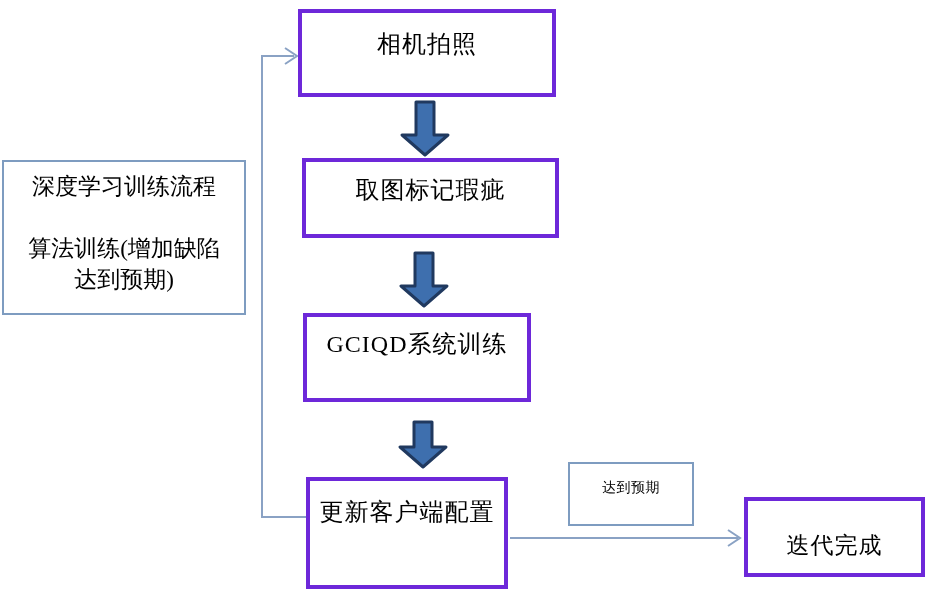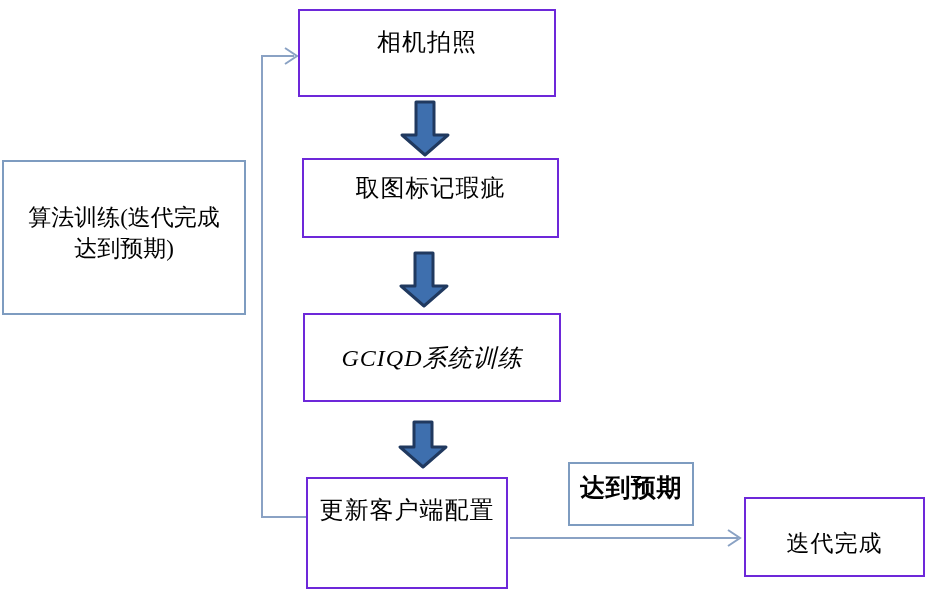--- a/index.html
+++ b/index.html
@@ -23,36 +23,36 @@
     width: 935px;
     height: 599px;
   }
   .node {
     position: absolute;
     box-sizing: border-box;
     background: #ffffff;
     text-align: center;
   }
   .thick {
-    border: 2px solid #6d28d9;
+    border: 4px solid #6d28d9;
   }
   .thin {
     border: 2px solid #7e9cc0;
   }
   .node-label {
     display: block;
     font-size: 24px;
     line-height: 31px;
     letter-spacing: 1px;
     white-space: nowrap;
   }
   
   #node-camera        { left: 298px; top: 9px;   width: 258px; height: 88px;  padding-top: 16px; }
   #node-mark-defects  { left: 302px; top: 158px; width: 257px; height: 80px;  padding-top: 13px; }
-  #node-system-train  { left: 303px; top: 313px; width: 258px; height: 89px;  padding-top: 28px; font-style: italic; }
+  #node-system-train  { left: 303px; top: 313px; width: 228px; height: 89px;  padding-top: 12px; }
   #node-update-config { left: 306px; top: 477px; width: 202px; height: 112px; padding-top: 14px; }
   #node-update-config .node-label { line-height: 35px; text-align: center; }
   #node-iteration-done{ left: 744px; top: 497px; width: 181px; height: 80px;  padding-top: 11px; }
   #node-iteration-done .node-label { font-size: 23px; margin-top: 18px; }
 
   #side-note-box {
     left: 2px; top: 160px; width: 244px; height: 155px;
     padding-top: 9px;
   }
   #side-note-box .note-line {
@@ -60,43 +60,44 @@
     font-size: 23px;
     line-height: 31px;
     white-space: nowrap;
   }
   #side-note-box .note-spacer { display: block; height: 31px; }
 
   #edge-label-box {
     left: 568px; top: 462px; width: 126px; height: 64px;
     padding-top: 8px;
   }
-  #edge-label-box .node-label { font-size: 25px; letter-spacing: 0.5px; font-weight: bold; }
+  #edge-label-box .node-label { font-size: 14px; letter-spacing: 0.5px; }
 </style>
 </head>
 <body>
 
 <div id="canvas">
 
   <svg id="connector-layer" viewBox="0 0 935 599" xmlns="http://www.w3.org/2000/svg">
 
     <path d="M306,517 L262,517 L262,56 L294,56" fill="none" stroke-width="2" stroke="#8aa2c4"></path>
     <path d="M285,48 L297,56 L285,64" fill="none" stroke-width="2" stroke="#8aa2c4"></path>
 
     <path d="M510,538 L738,538" fill="none" stroke-width="2" stroke="#8aa2c4"></path>
     <path d="M728,530 L740,538 L728,546" fill="none" stroke-width="2" stroke="#8aa2c4"></path>
 
     <path d="M416,102 L434,102 L434,135 L448,135 L425,155 L402,135 L416,135 Z" stroke-width="3" stroke-linejoin="round" fill="#3e6fae" stroke="#20395f"></path>
     <path d="M415,253 L433,253 L433,286 L447,286 L424,306 L401,286 L415,286 Z" stroke-width="3" stroke-linejoin="round" fill="#3e6fae" stroke="#20395f"></path>
     <path d="M414,422 L432,422 L432,447 L446,447 L423,467 L400,447 L414,447 Z" stroke-width="3" stroke-linejoin="round" fill="#3e6fae" stroke="#20395f"></path>
   </svg>
 
   <div class="node thin" id="side-note-box">
+    <span class="note-line">深度学习训练流程</span>
     <span class="note-spacer"></span>
-    <span class="note-line">算法训练(迭代完成</span>
+    <span class="note-line">算法训练(增加缺陷</span>
     <span class="note-line">达到预期)</span>
   </div>
 
   <div class="node thick" id="node-camera">
     <span class="node-label">相机拍照</span>
   </div>
 
   <div class="node thick" id="node-mark-defects">
     <span class="node-label">取图标记瑕疵</span>
   </div>

